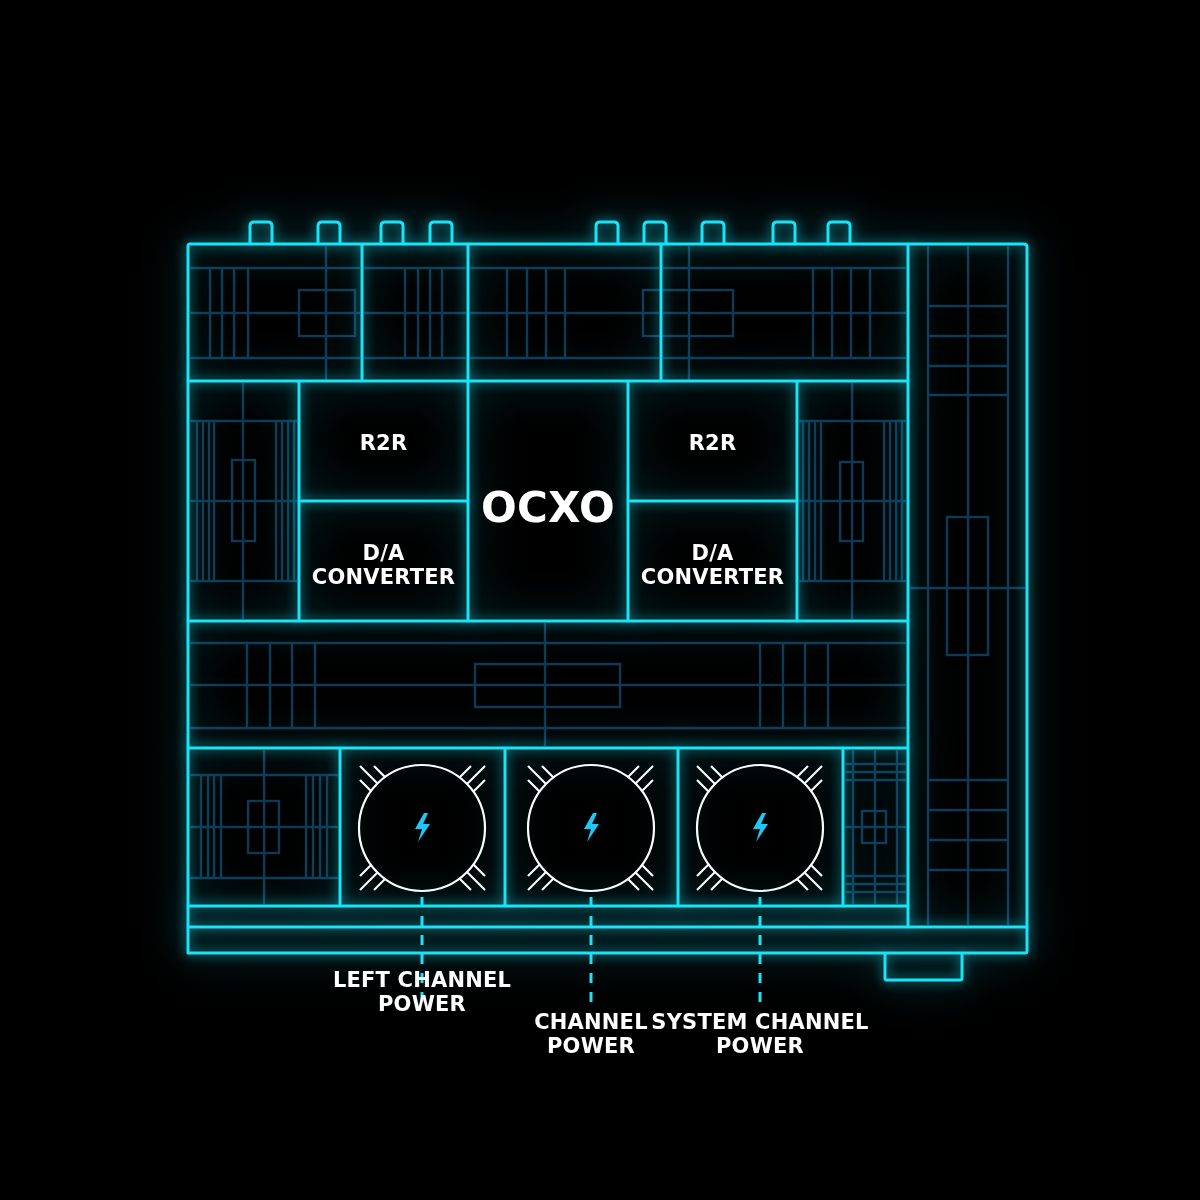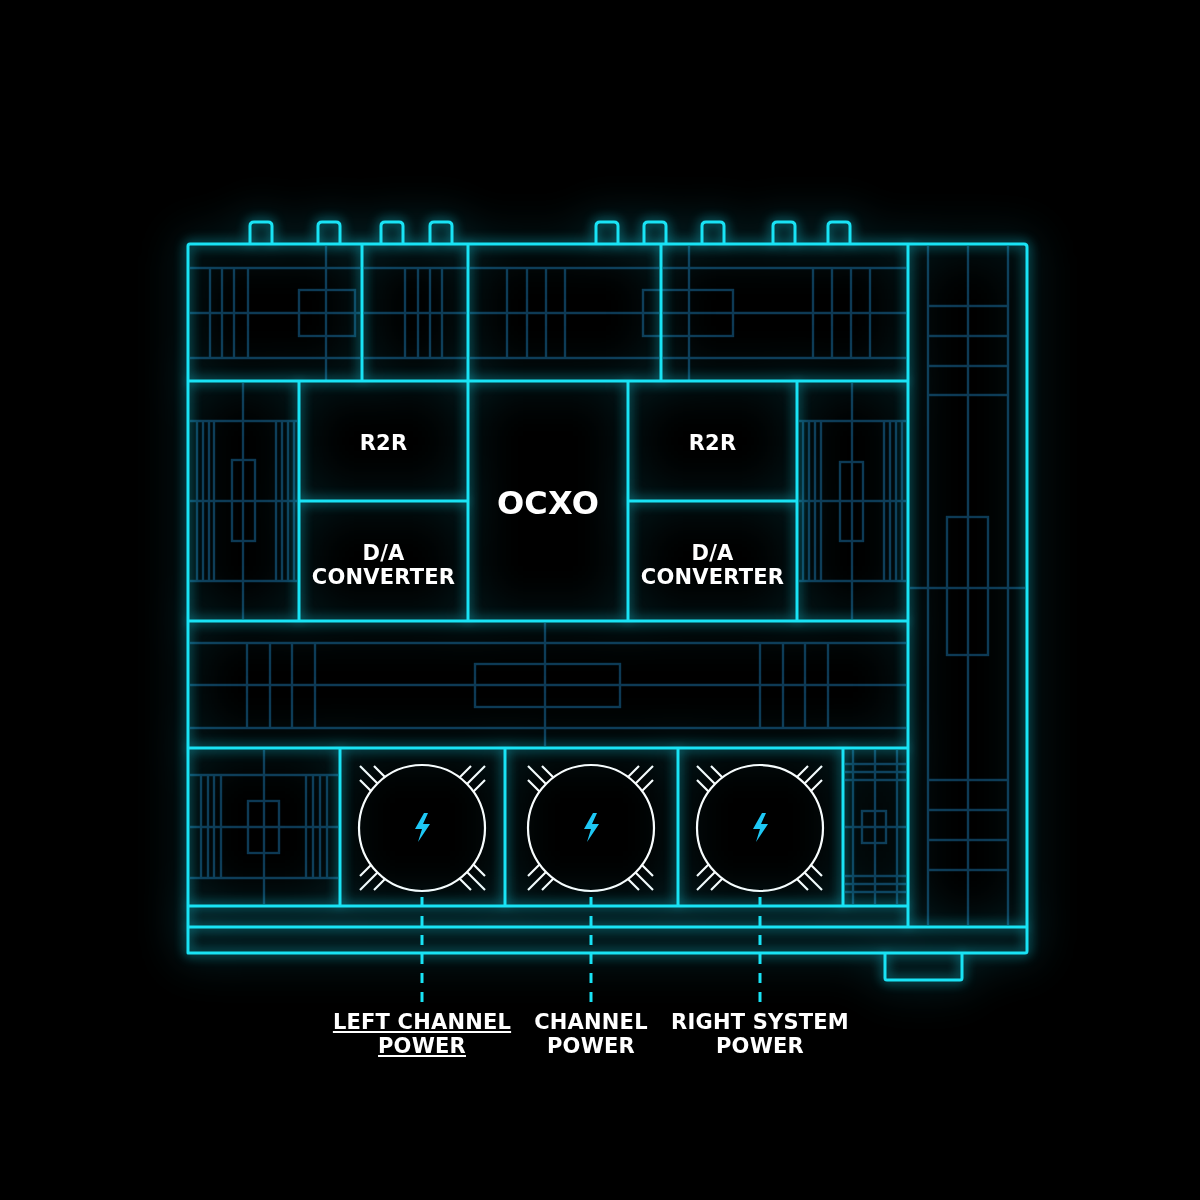--- a/index.html
+++ b/index.html
@@ -1,21 +1,21 @@
 <!DOCTYPE html>
 <html><head>
 <meta charset="utf-8">
 <style>
   html, body { margin:0; padding:0; background:#000; }
   body { width:1200px; height:1200px; overflow:hidden; position:relative; font-family:"DejaVu Sans", "Liberation Sans", sans-serif; }
   #stage { position:absolute; left:0; top:0; width:1088px; height:1200px; }
   .glow { filter: drop-shadow(0 0 6px rgba(22,220,240,0.9)) drop-shadow(0 0 22px rgba(22,200,230,0.55)); }
   .lbl { position:absolute; color:#fff; font-weight:bold; text-align:center; line-height:1.0; letter-spacing:0.2px; }
   .lbl-small { font-size:21px; }
-  .lbl-big { font-size:32px; }
+  .lbl-big { font-size:42px; }
   .lbl-bottom { font-size:21px; line-height:24px; font-weight:bold; }
 </style>
 </head>
 <body>
 
 <div id="stage">
 <svg width="1200" height="1200" viewBox="0 0 1200 1200" xmlns="http://www.w3.org/2000/svg">
 
   <g stroke="#0e3a55" stroke-width="2.4" fill="none">
 
@@ -249,25 +249,25 @@
   <div>D/A</div>
   <div>CONVERTER</div>
 </div>
 <div class="lbl lbl-big" style="left:468px; top:487px; width:160px;">OCXO</div>
 <div class="lbl lbl-small" style="left:628px; top:433px; width:169px;">R2R</div>
 <div class="lbl lbl-small" style="left:628px; top:541px; width:169px; line-height:24px;">
   <div>D/A</div>
   <div>CONVERTER</div>
 </div>
 
-<div class="lbl lbl-bottom" style="left:322px; top:1010px; width:200px;text-decoration:underline;">
+<div class="lbl lbl-bottom" style="left:322px; top:968px; width:200px;">
   <div>LEFT CHANNEL</div>
   <div>POWER</div>
 </div>
 <div class="lbl lbl-bottom" style="left:511px; top:1010px; width:160px;">
   <div>CHANNEL</div>
   <div>POWER</div>
 </div>
 <div class="lbl lbl-bottom" style="left:650px; top:1010px; width:220px;">
-  <div>RIGHT SYSTEM</div>
+  <div>SYSTEM CHANNEL</div>
   <div>POWER</div>
 </div>
 </div>
 
 </body></html>

